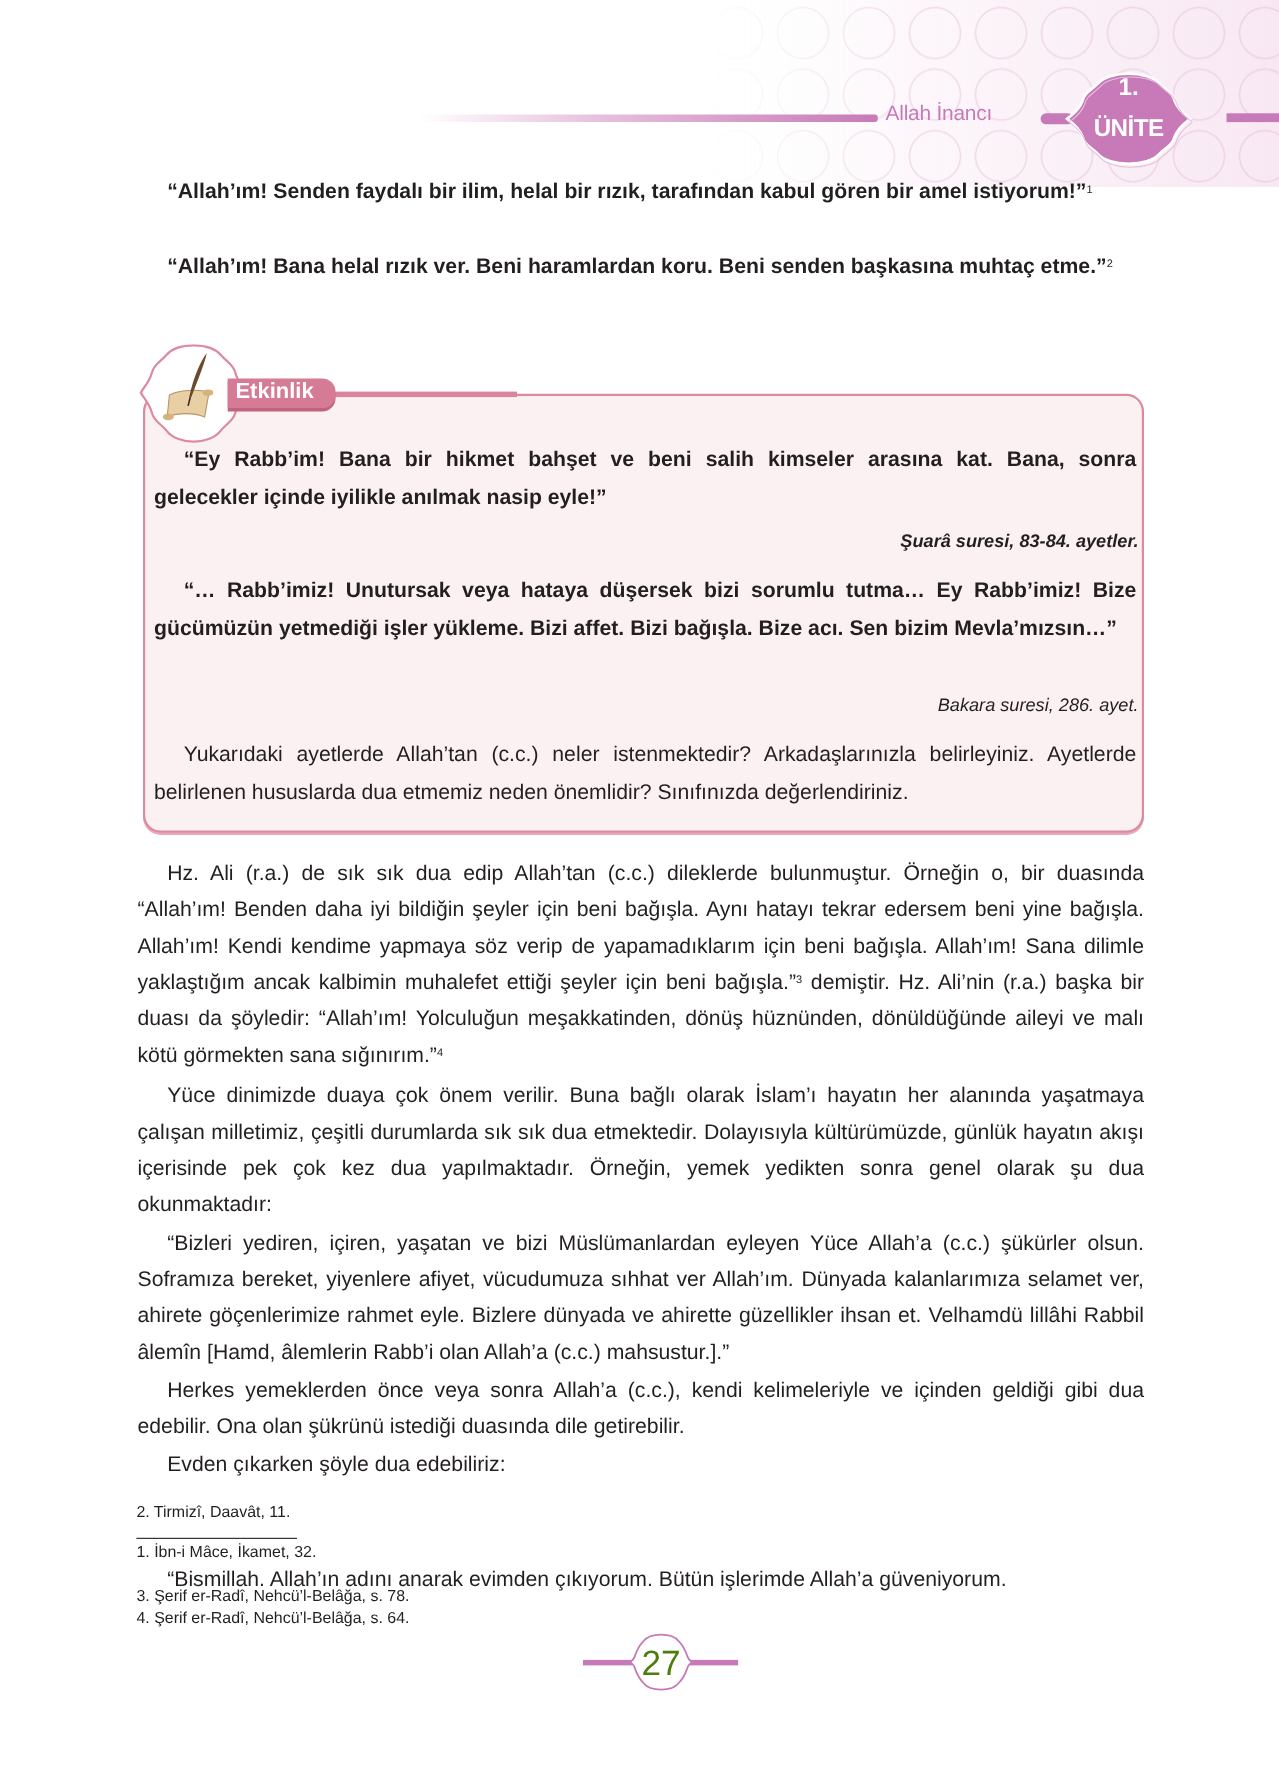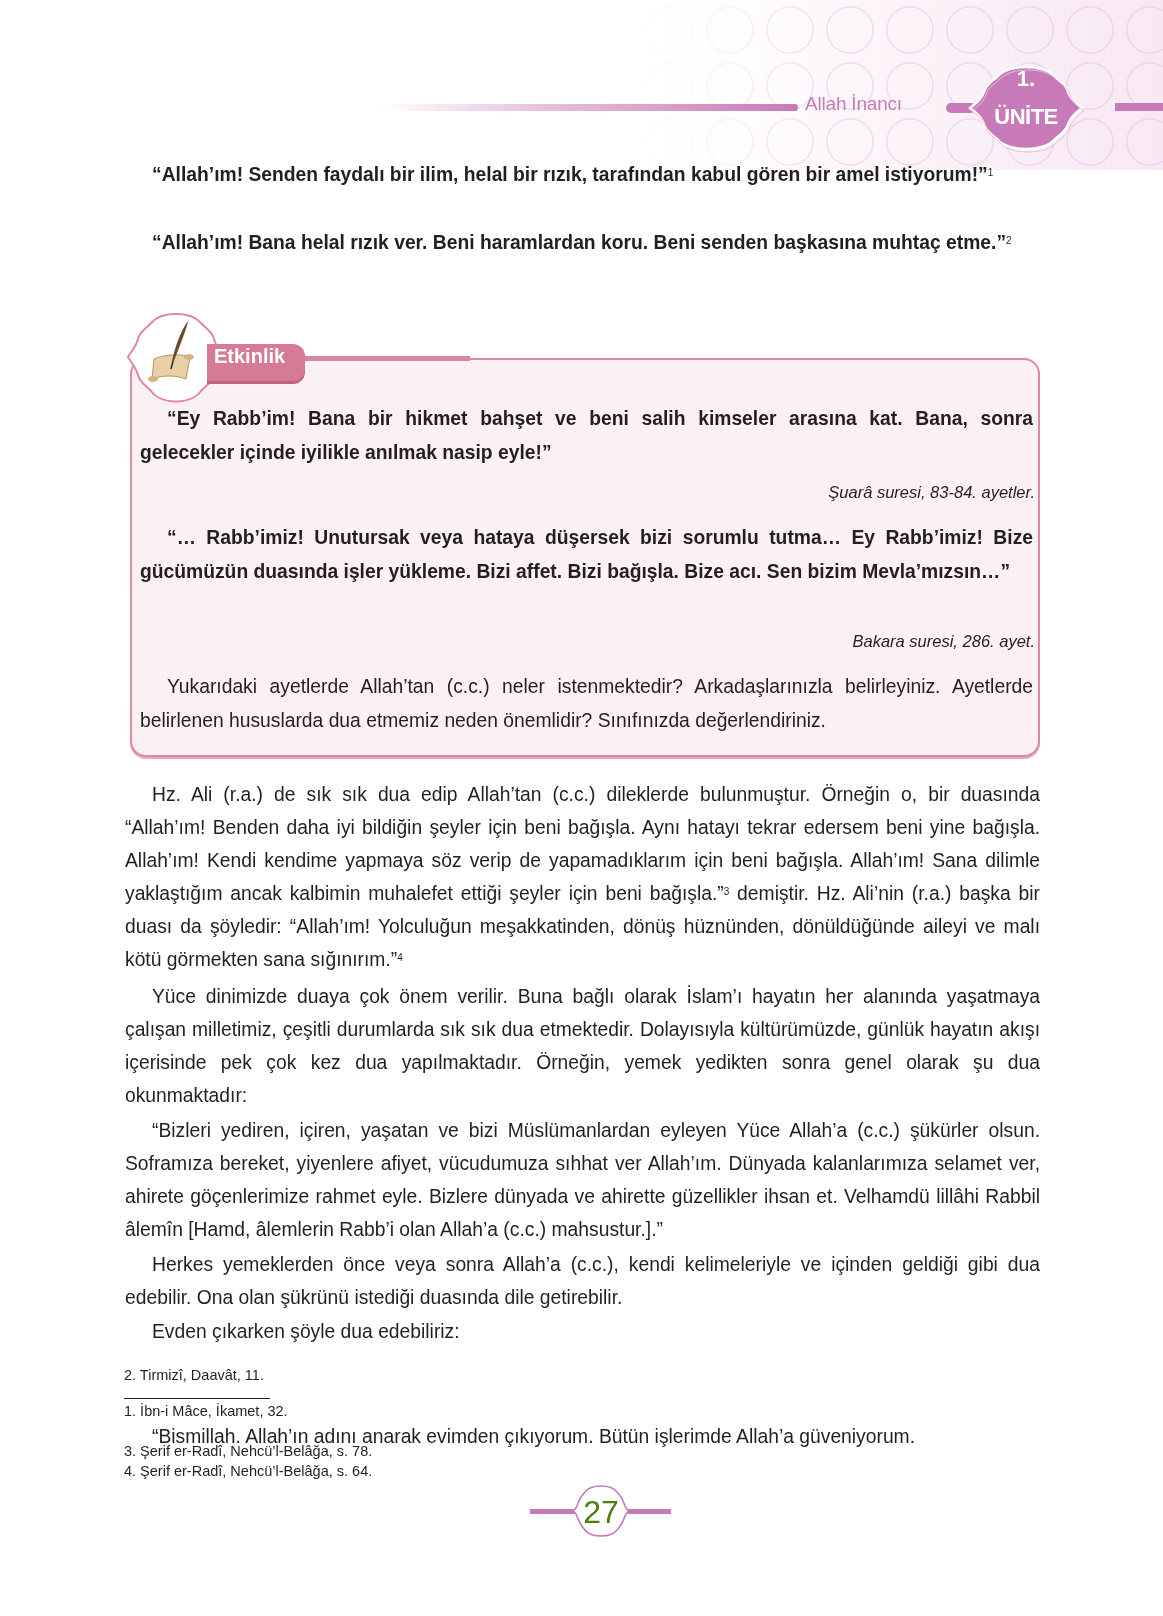--- a/index.html
+++ b/index.html
@@ -58,21 +58,21 @@
     background:#fbf1f3; border:2px solid #dd8aa0; border-radius:16px;
     box-shadow:0 2px 0 #e8a9ba;
   }
   .act-topline {
     position:absolute; left:300px; top:356px; width:170px; height:5px; background:#d9869c;
   }
   .act-emblem {
     position:absolute; left:126px; top:313px; width:100px; height:90px;
   }
   .act-tab {
-    position:absolute; left:207px; top:344px; width:98px; height:37px;
+    position:absolute; left:207px; top:344px; width:98px; height:27px;
     background:#d67b95; border-radius:0 12px 12px 0;
     box-shadow:0 3px 0 #c2627f;
   }
   .act-tab span {
     position:absolute; left:7px; top:1px; color:#fff; font-weight:bold; font-size:20px;
   }
   .box-p {
     position:absolute; left:140px; width:893px; font-size:19.3px; line-height:33.5px;
     text-align:justify; text-align-last:left;
   }
@@ -126,22 +126,22 @@
     <ellipse cx="63" cy="44" rx="5" ry="3" fill="#d6b37d"></ellipse>
     <path d="M62 8 C56 16, 50 30, 46 48 L48 48 C54 32, 60 18, 62 8 Z" fill="#6b4a2e"></path>
     <line x1="47" y1="48" x2="45" y2="56" stroke="#3a2a1a" stroke-width="1.5"></line>
   </svg>
 </div>
 <div class="act-tab">
   <span>Etkinlik</span>
 </div>
 
 <div class="box-p bold indent" style="top:402px;">“Ey Rabb’im! Bana bir hikmet bahşet ve beni salih kimseler arasına kat. Bana, sonra gelecekler içinde iyilikle anılmak nasip eyle!”</div>
-<div class="cite" style="top:483px;">Şuarâ suresi, 83-84. ayetler.</div>
-<div class="box-p bold indent" style="top:521px;">“… Rabb’imiz! Unutursak veya hataya düşersek bizi sorumlu tutma… Ey Rabb’imiz! Bize gücümüzün duasında işler yükleme. Bizi affet. Bizi bağışla. Bize acı. Sen bizim Mevla’mızsın…”</div>
+<div class="cite" style="top:483px;font-weight:bold;">Şuarâ suresi, 83-84. ayetler.</div>
+<div class="box-p bold indent" style="top:521px;">“… Rabb’imiz! Unutursak veya hataya düşersek bizi sorumlu tutma… Ey Rabb’imiz! Bize gücümüzün yetmediği işler yükleme. Bizi affet. Bizi bağışla. Bize acı. Sen bizim Mevla’mızsın…”</div>
 <div class="cite" style="top:632px;">Bakara suresi, 286. ayet.</div>
 <div class="box-p indent" style="top:670px;">Yukarıdaki ayetlerde Allah’tan (c.c.) neler istenmektedir? Arkadaşlarınızla belirleyiniz. Ayetlerde belirlenen hususlarda dua etmemiz neden önemlidir? Sınıfınızda değerlendiriniz.</div>
 
 <div class="p indent" style="top:778px;">
   <span>Hz. Ali (r.a.) de sık sık dua edip Allah’tan (c.c.) dileklerde bulunmuştur. Örneğin o, bir duasında “Allah’ım! Benden daha iyi bildiğin şeyler için beni bağışla. Aynı hatayı tekrar edersem beni yine bağışla. Allah’ım! Kendi kendime yapmaya söz verip de yapamadıklarım için beni bağışla. Allah’ım! Sana dilimle yaklaştığım ancak kalbimin muhalefet ettiği şeyler için beni bağışla.”</span><sup>3</sup><span> demiştir. Hz. Ali’nin (r.a.) başka bir duası da şöyledir: “Allah’ım! Yolculuğun meşakkatinden, dönüş hüznünden, dönüldüğünde aileyi ve malı kötü görmekten sana sığınırım.”</span><sup>4</sup>
 </div>
 <div class="p indent" style="top:980px;">Yüce dinimizde duaya çok önem verilir. Buna bağlı olarak İslam’ı hayatın her alanında yaşatmaya çalışan milletimiz, çeşitli durumlarda sık sık dua etmektedir. Dolayısıyla kültürümüzde, günlük hayatın akışı içerisinde pek çok kez dua yapılmaktadır. Örneğin, yemek yedikten sonra genel olarak şu dua okunmaktadır:</div>
 <div class="p indent" style="top:1114px;">“Bizleri yediren, içiren, yaşatan ve bizi Müslümanlardan eyleyen Yüce Allah’a (c.c.) şükürler olsun. Soframıza bereket, yiyenlere afiyet, vücudumuza sıhhat ver Allah’ım. Dünyada kalanlarımıza selamet ver, ahirete göçenlerimize rahmet eyle. Bizlere dünyada ve ahirette güzellikler ihsan et. Velhamdü lillâhi Rabbil âlemîn [Hamd, âlemlerin Rabb’i olan Allah’a (c.c.) mahsustur.].”</div>
 <div class="p indent" style="top:1248px;">Herkes yemeklerden önce veya sonra Allah’a (c.c.), kendi kelimeleriyle ve içinden geldiği gibi dua edebilir. Ona olan şükrünü istediği duasında dile getirebilir.</div>
 <div class="p indent" style="top:1315px;">Evden çıkarken şöyle dua edebiliriz:</div>

